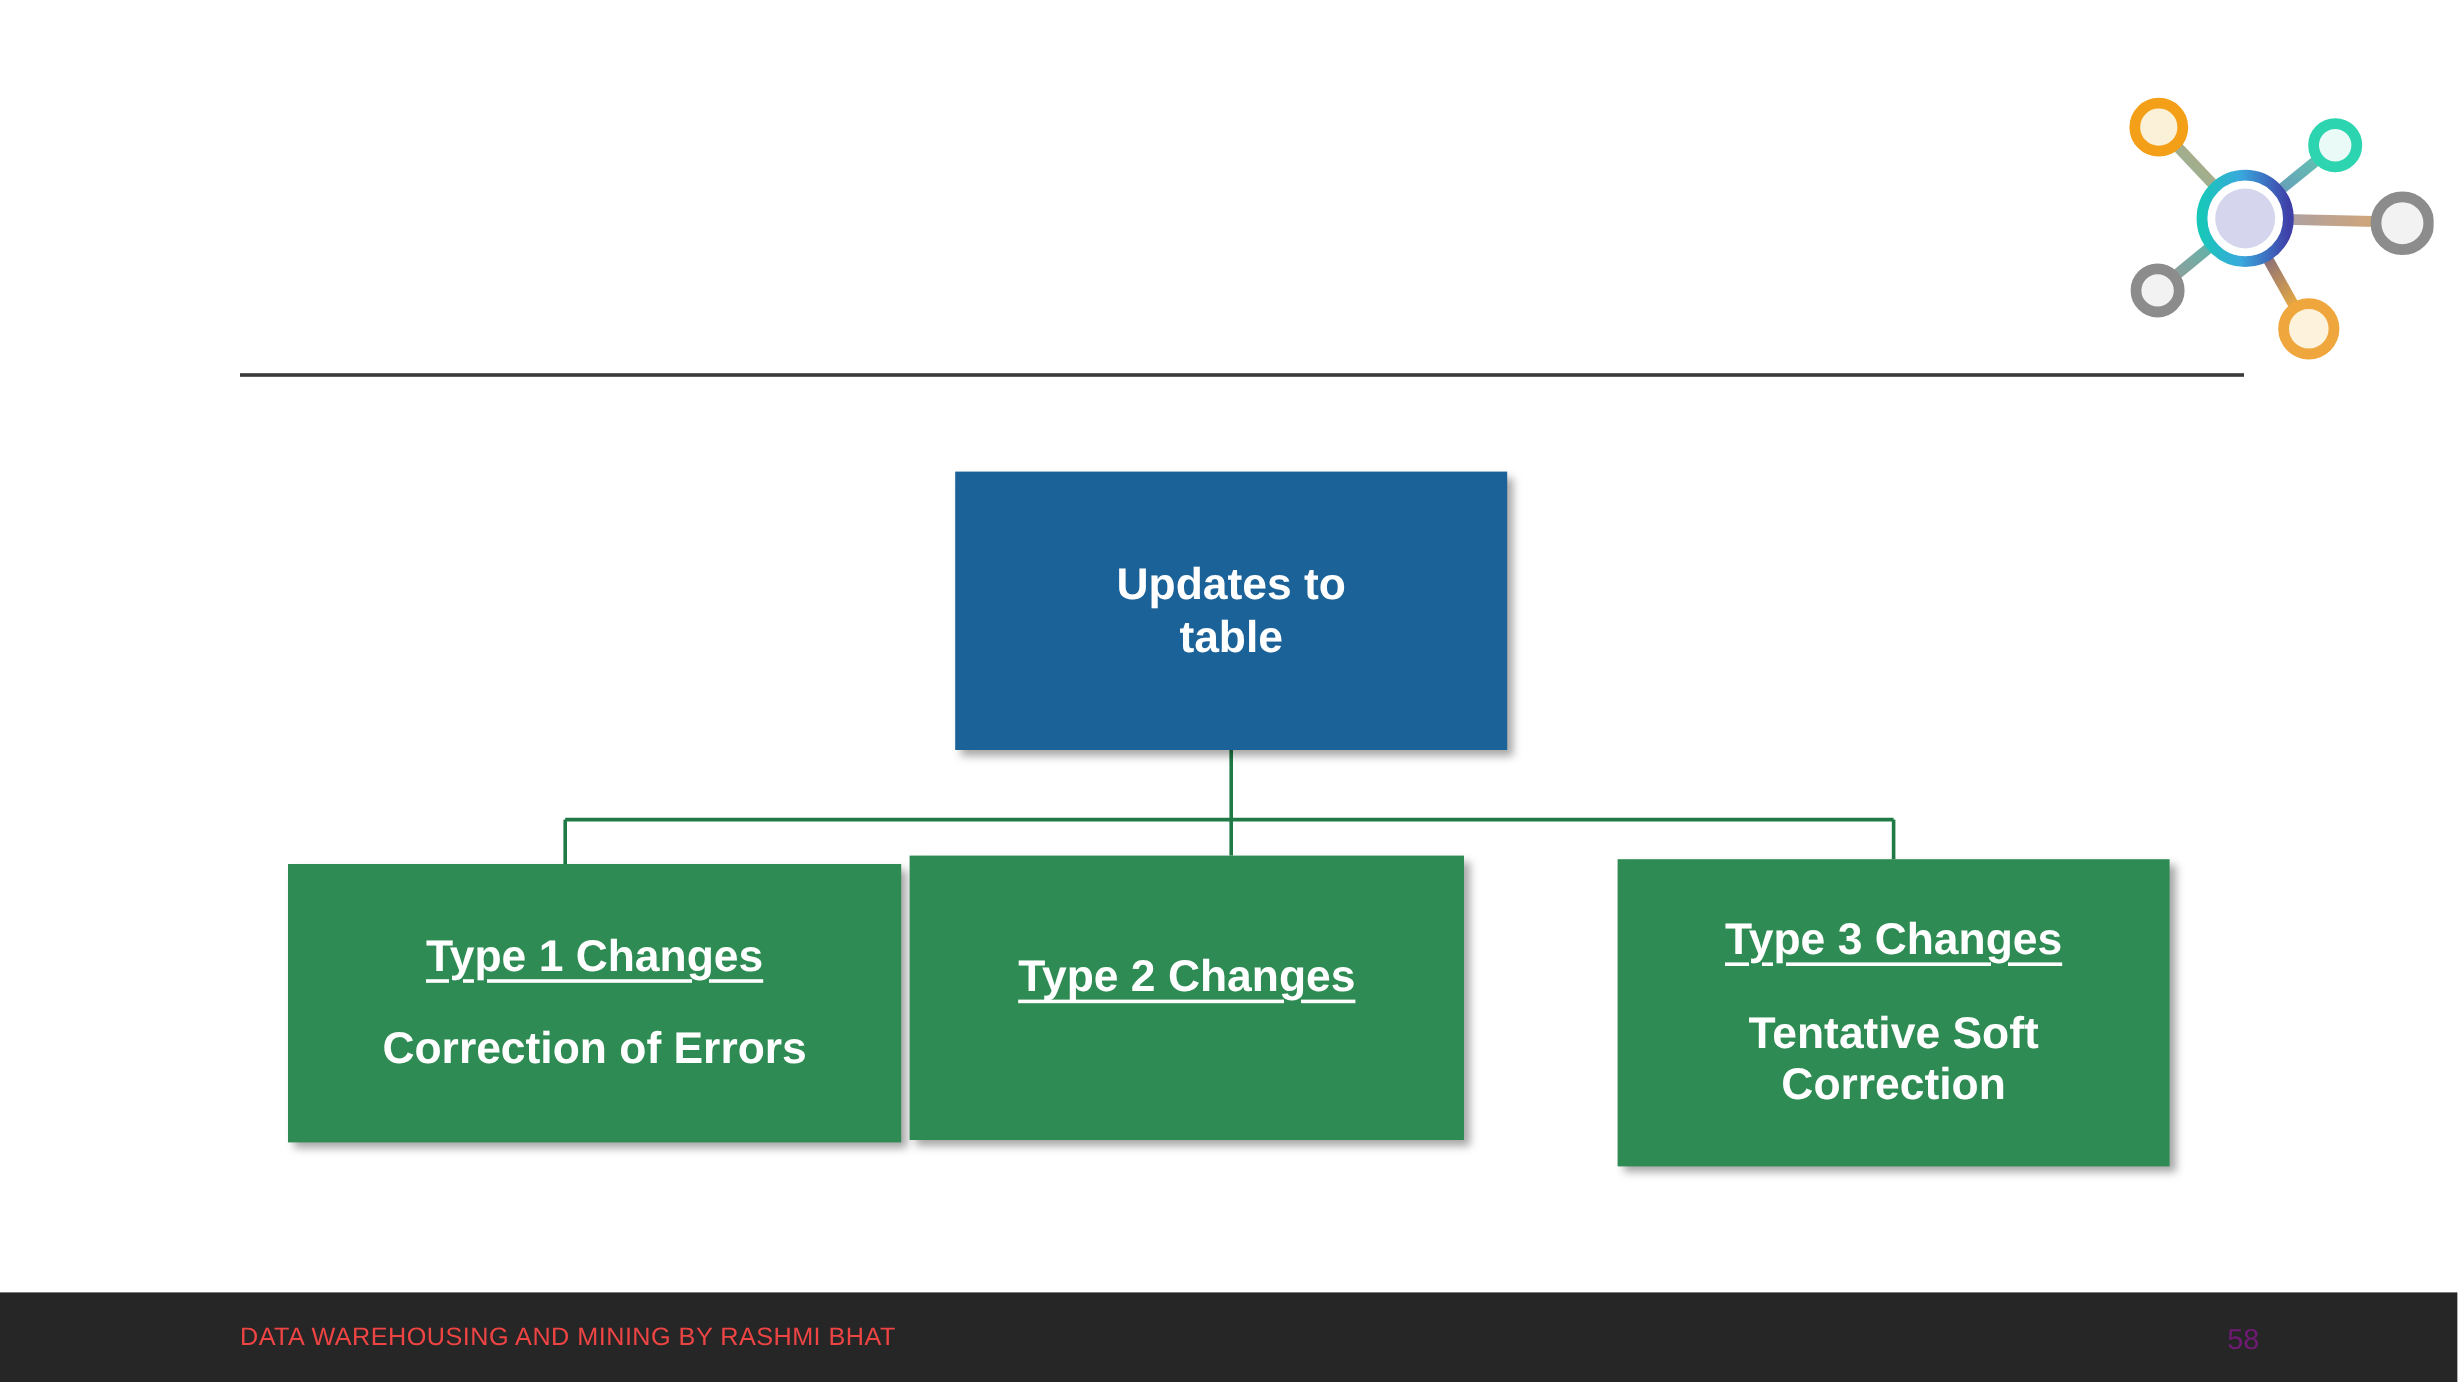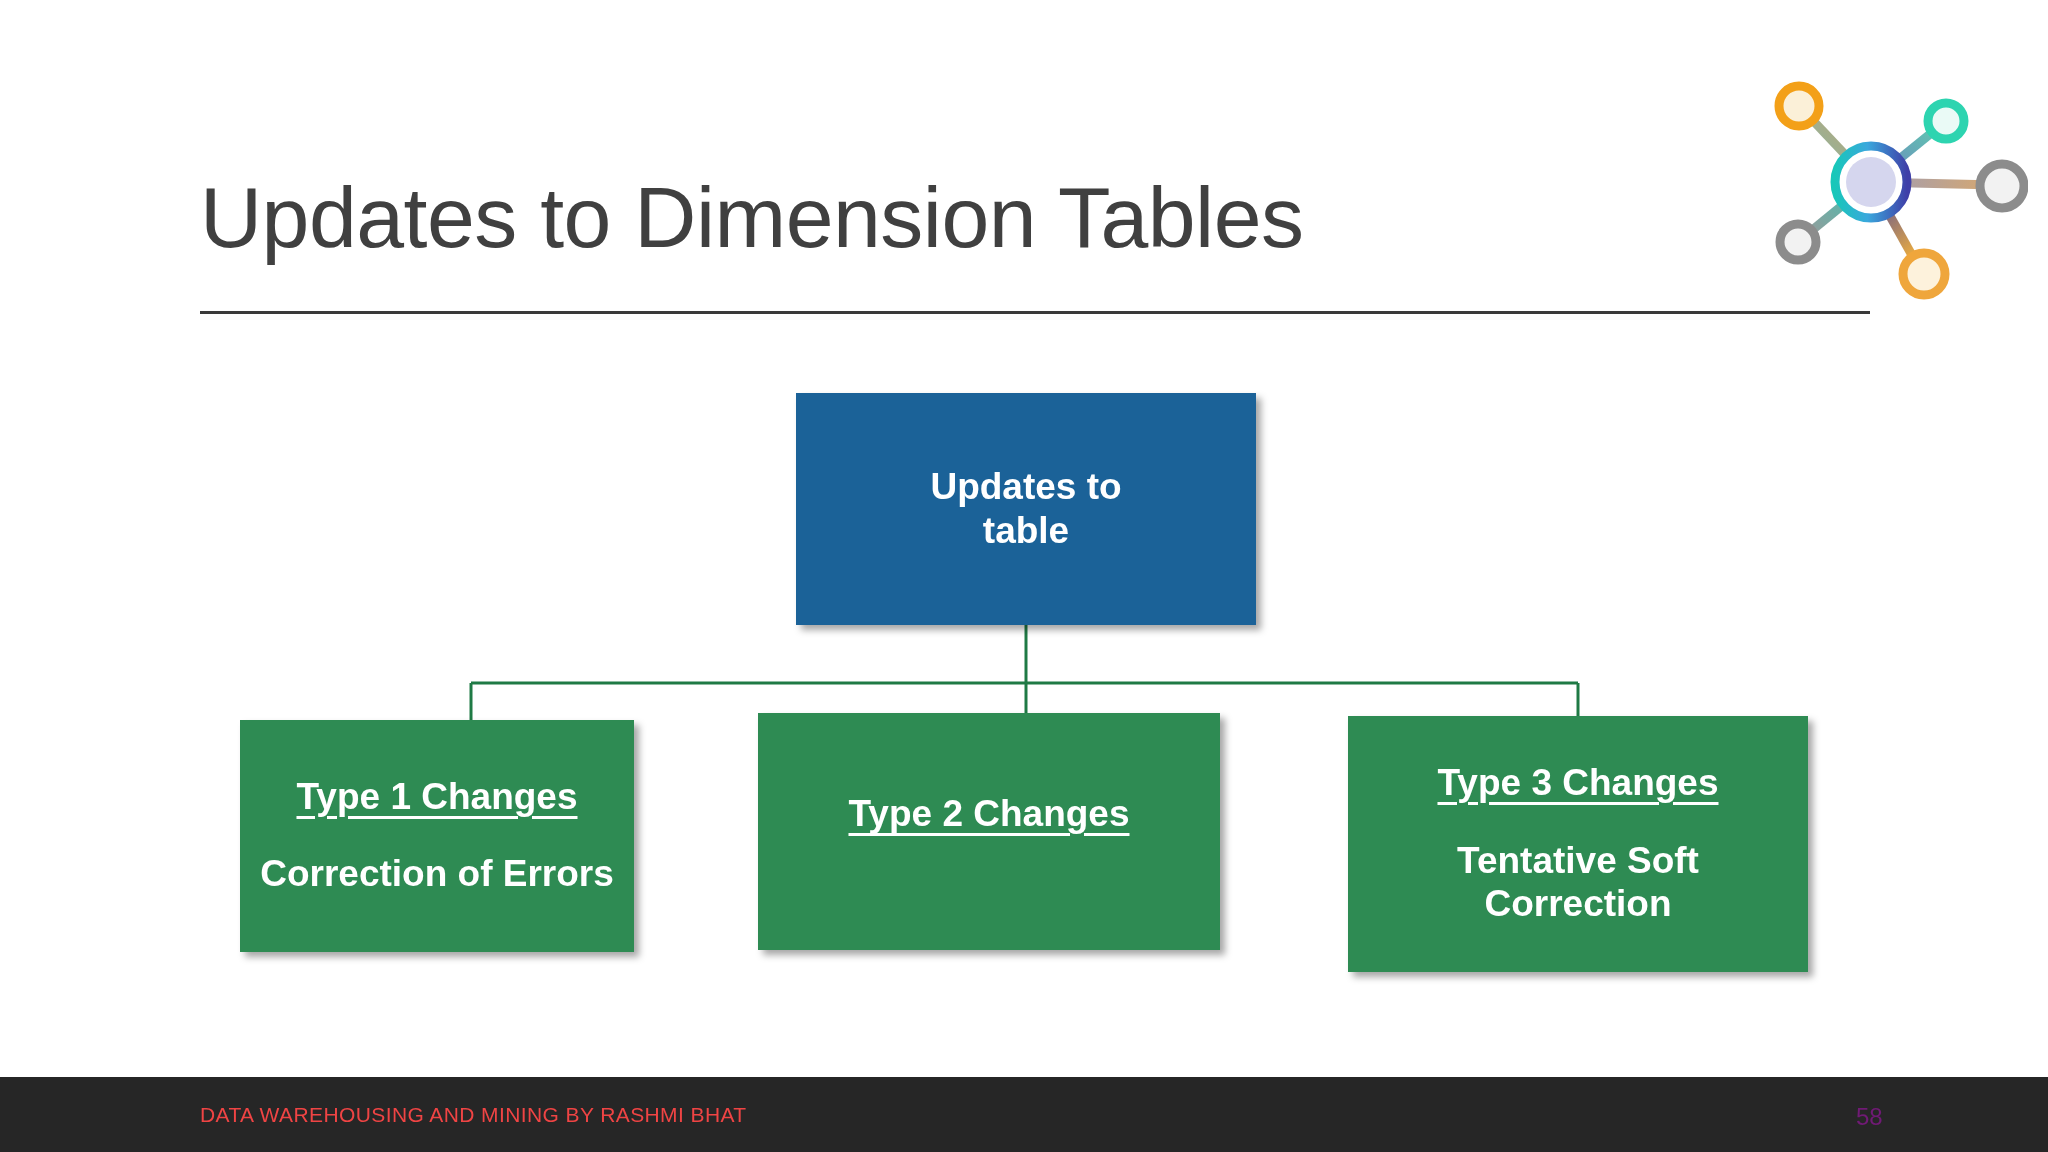--- a/index.html
+++ b/index.html
@@ -95,21 +95,21 @@
   }
   .leaf .body {
     font-size: 37px;
     font-weight: bold;
     line-height: 1.18;
   }
 
   #node-type1 {
     left: 240px;
     top: 720px;
-    width: 394px;
+    width: 511px;
     height: 232px;
   }
   #node-type2 {
     left: 758px;
     top: 713px;
     width: 462px;
     height: 237px;
   }
   #node-type3 {
     left: 1348px;
@@ -150,21 +150,20 @@
     top: 1103px;
     font-size: 24px;
     color: #701a75;
   }
 </style>
 </head>
 <body>
 
 <div id="slide">
 
-  <div id="title">Updates to Dimension Tables</div>
   <div id="title-rule"></div>
 
   <div id="logo">
     <svg width="300" height="250" viewBox="0 0 300 250" xmlns="http://www.w3.org/2000/svg">
       <defs>
         <linearGradient id="hubGrad" x1="0%" y1="50%" x2="100%" y2="50%">
           <stop offset="0%" stop-color="#18c7b9"></stop>
           <stop offset="45%" stop-color="#3aa8dd"></stop>
           <stop offset="100%" stop-color="#3f3fa8"></stop>
         </linearGradient>

